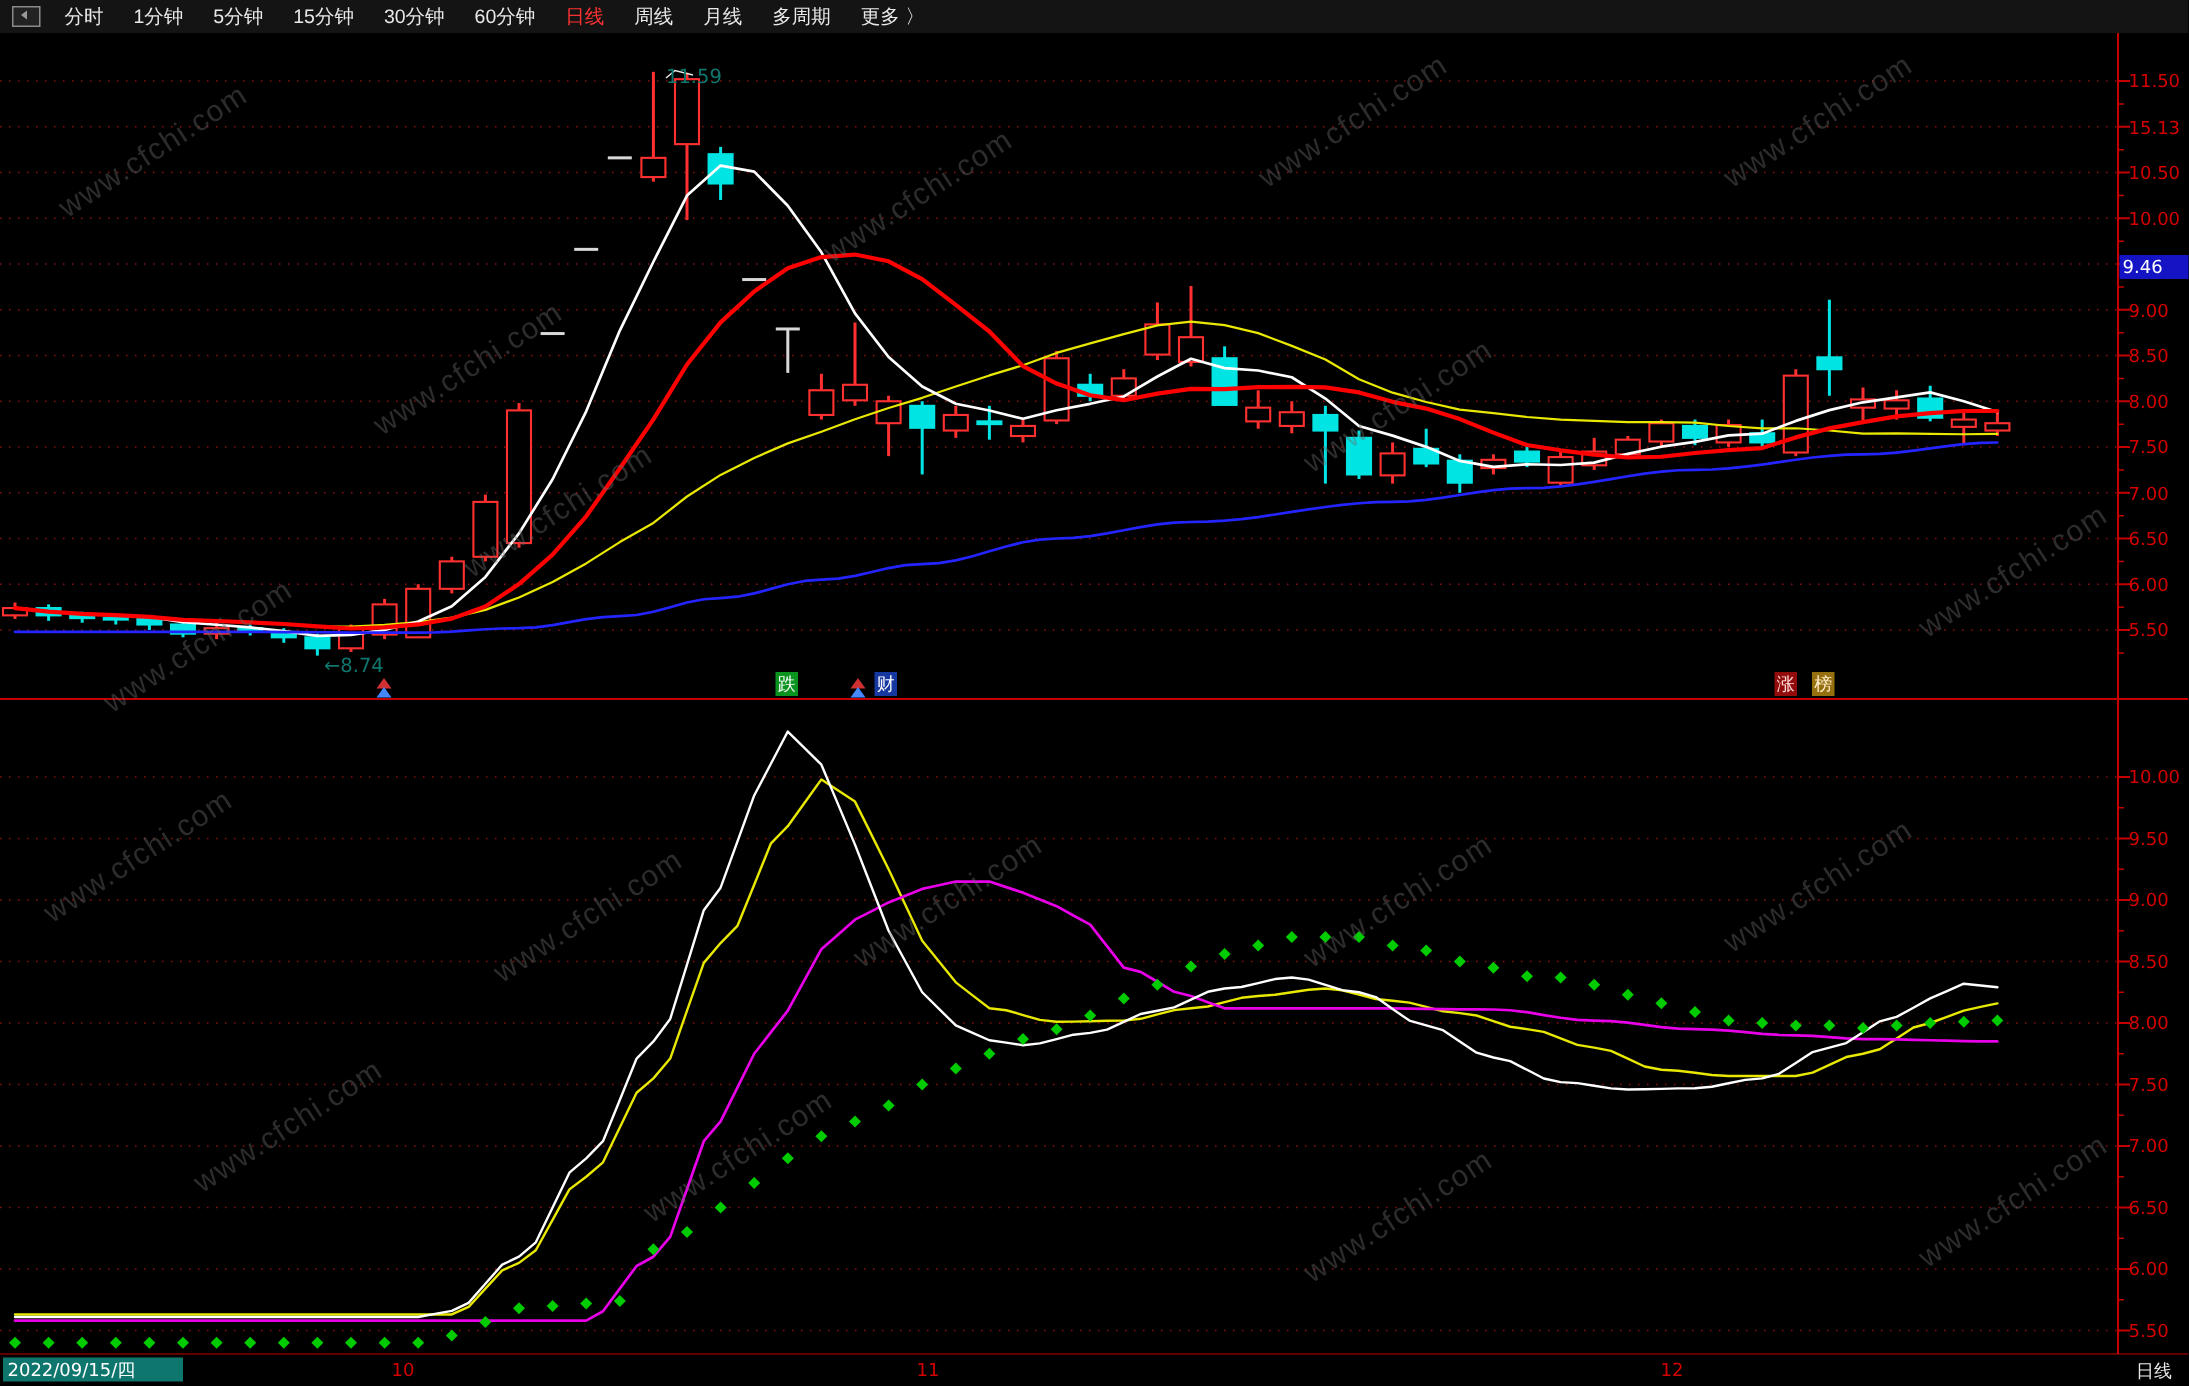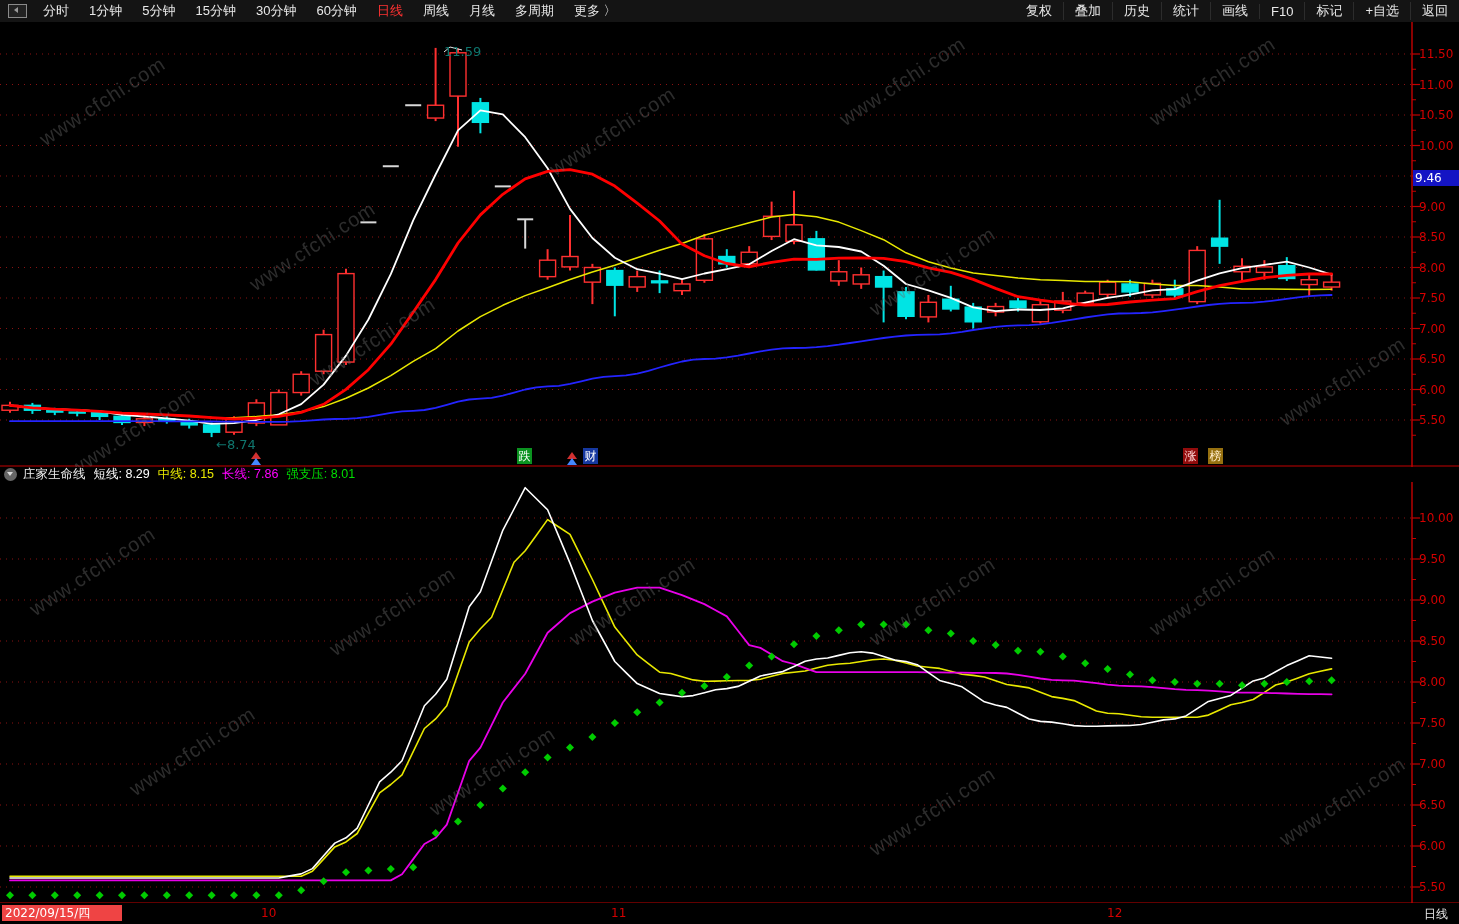--- a/index.html
+++ b/index.html
@@ -24,21 +24,21 @@
   .dd-circle:before{content:"";position:absolute;left:3.2px;top:4px;border:3px solid transparent;border-top:4px solid #d8d8d8;}
   .ma-item{margin-right:9px;white-space:nowrap;}
   .chartbar .spacer{flex:1;}
   .mini-ico{color:#9a9a9a;font-size:11px;margin-right:7px;}
   
   .indbar{position:absolute;left:0;top:467px;width:1459px;height:15px;background:#000;
     display:flex;align-items:center;font-size:12.5px;color:#efefef;z-index:30;}
   .indbar .ind-item{margin-right:8px;white-space:nowrap;}
   
   .xaxisbar{position:absolute;left:0;top:903px;width:1459px;height:21px;background:#000;z-index:25;}
-  .datebox{position:absolute;left:2px;top:2px;width:117px;height:16px;background:#ef4444;color:#fff;
+  .datebox{position:absolute;left:2px;top:2px;width:117px;height:16px;background:#0f766e;color:#fff;
     font-size:12px;line-height:16px;padding-left:3px;font-family:"DejaVu Sans",sans-serif;}
   .monthlabel{position:absolute;top:3px;color:#d40000;font-size:12px;font-family:"DejaVu Sans",sans-serif;}
   .periodlabel{position:absolute;top:3px;left:1424px;color:#e8e8e8;font-size:12px;}
   
   #chartsvg{position:absolute;left:0;top:0;z-index:1;}
   .watermark{position:absolute;color:#6a6a6a;opacity:.42;font-size:20px;letter-spacing:1px;
     transform:rotate(-33deg);z-index:2;white-space:nowrap;pointer-events:none;}
   .axis-label{position:absolute;left:1419px;color:#d40000;font-size:12px;z-index:10;
     font-family:"DejaVu Sans",sans-serif;pointer-events:none;}
   .price-marker{position:absolute;left:1413px;width:45px;height:16px;background:#1414c4;color:#fff;
@@ -361,54 +361,35 @@
       <span class="menu-item">15分钟</span>
       <span class="menu-item">30分钟</span>
       <span class="menu-item">60分钟</span>
       <span class="menu-item" style="color: rgb(255, 50, 50);">日线</span>
       <span class="menu-item">周线</span>
       <span class="menu-item">月线</span>
       <span class="menu-item">多周期</span>
       <span class="menu-item">更多 〉</span>
     </span>
     <span class="spacer"></span>
-    <span class="right">
-      <span class="menu-item">复权</span>
-      <span class="menu-item">叠加</span>
-      <span class="menu-item">历史</span>
-      <span class="menu-item">统计</span>
-      <span class="menu-item">画线</span>
-      <span class="menu-item">F10</span>
-      <span class="menu-item">标记</span>
-      <span class="menu-item">+自选</span>
-      <span class="menu-item">返回</span>
-    </span>
   </div>
 
 
-  <div class="indbar">
-    <span class="dd-circle" style="margin-left:4px;"></span>
-    <span class="ind-item">庄家生命线</span>
-    <span class="ind-item" style="color: rgb(255, 255, 255);">短线: 8.29</span>
-    <span class="ind-item" style="color: rgb(232, 232, 0);">中线: 8.15</span>
-    <span class="ind-item" style="color: rgb(255, 0, 255);">长线: 7.86</span>
-    <span class="ind-item" style="color: rgb(0, 221, 0);">强支压: 8.01</span>
-  </div>
 
   <div class="xaxisbar">
     <span class="datebox">2022/09/15/四</span>
     <span class="monthlabel" style="left:261px;">10</span>
     <span class="monthlabel" style="left:611px;">11</span>
     <span class="monthlabel" style="left:1107px;">12</span>
     <span class="periodlabel">日线</span>
   </div>
 
   <div id="axislabels">
       <div class="axis-label" style="top: 47px;">11.50</div>
-      <div class="axis-label" style="top: 77.5px;">11.00</div>
+      <div class="axis-label" style="top: 77.5px;">15.13</div>
       <div class="axis-label" style="top: 108px;">10.50</div>
       <div class="axis-label" style="top: 138.5px;">10.00</div>
       <div class="axis-label" style="top: 169px;">9.50</div>
       <div class="axis-label" style="top: 199.5px;">9.00</div>
       <div class="axis-label" style="top: 230px;">8.50</div>
       <div class="axis-label" style="top: 260.5px;">8.00</div>
       <div class="axis-label" style="top: 291px;">7.50</div>
       <div class="axis-label" style="top: 321.5px;">7.00</div>
       <div class="axis-label" style="top: 352px;">6.50</div>
       <div class="axis-label" style="top: 382.5px;">6.00</div>

